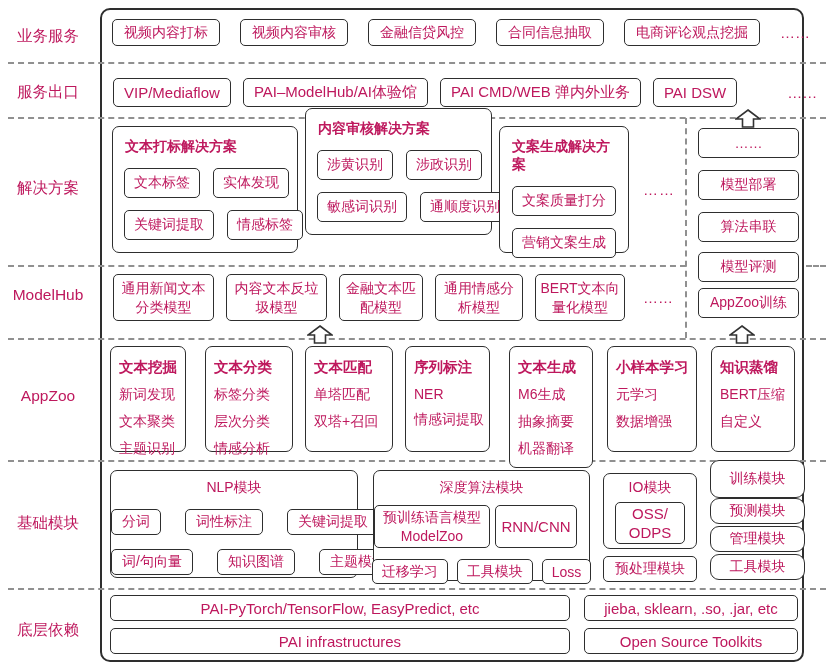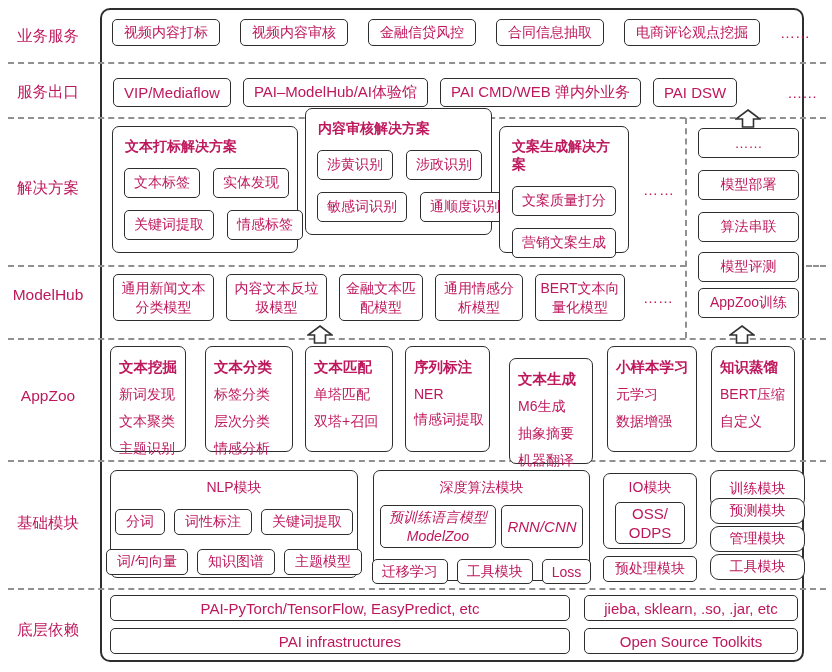--- a/index.html
+++ b/index.html
@@ -22,23 +22,23 @@
   .sol{padding:9px 11px 0 11px;}
   .sol-title{font-weight:700;font-size:14px;margin:2px 0 0 1px;}
   .sol-row{display:flex;gap:13px;margin-top:12px;}
   .sol-row .box{height:30px;padding:0 9px;}
   .ell{position:absolute;font-size:15px;letter-spacing:1px;z-index:2;}
   .up-arrow{position:absolute;z-index:3;}
   .az{padding:8px 7px 0 7px;}
   .az-title{font-weight:700;font-size:14.5px;margin:3px 0 2px 1px;}
   .az-item{font-size:14px;margin-top:9px;margin-left:1px;white-space:nowrap;}
   .grp-title{text-align:center;font-size:14px;margin-top:8px;}
-  .nlp-row{display:flex;justify-content:center;gap:9px;margin-top:12px;}
+  .nlp-row{display:flex;justify-content:flex-start;gap:24px;margin-top:12px;}
   .nlp-row .box{height:26px;padding:0 10px;}
-  .deep-rowA{display:flex;justify-content:center;gap:5px;margin-top:8px;font-style:italic;}
+  .deep-rowA{display:flex;justify-content:flex-start;gap:5px;margin-top:8px;}
   .deep-rowB{display:flex;justify-content:center;gap:9px;margin-top:11px;}
   .deep-rowB .box{height:25px;padding:0 9px;}
   .two-line{flex-direction:column;line-height:19px;}
   .side-box{border-radius:9px;}
   .eng{font-size:15px;}
 </style>
 </head>
 <body>
 
 <div class="canvas">
@@ -155,21 +155,21 @@
   <div class="group az" style="left:305px;top:346px;width:88px;height:106px">
     <div class="az-title">文本匹配</div>
     <div class="az-item">单塔匹配</div>
     <div class="az-item">双塔+召回</div>
   </div>
   <div class="group az" style="left:405px;top:346px;width:85px;height:106px">
     <div class="az-title">序列标注</div>
     <div class="az-item">NER</div>
     <div class="az-item">情感词提取</div>
   </div>
-  <div class="group az" style="left:509px;top:358px;width:84px;height:106px">
+  <div class="group az" style="left:509px;top:346px;width:84px;height:122px">
     <div class="az-title">文本生成</div>
     <div class="az-item">M6生成</div>
     <div class="az-item">抽象摘要</div>
     <div class="az-item">机器翻译</div>
   </div>
   <div class="group az" style="left:607px;top:346px;width:90px;height:106px">
     <div class="az-title">小样本学习</div>
     <div class="az-item">元学习</div>
     <div class="az-item">数据增强</div>
   </div>
@@ -211,21 +211,21 @@
 
   <div class="group" style="left:603px;top:473px;width:94px;height:76px">
     <div class="grp-title" style="margin-top:5px">IO模块</div>
     <div class="box two-line eng" style="width:70px;height:42px;margin:5px auto 0 auto">
       <span>OSS/</span>
       <span>ODPS</span>
     </div>
   </div>
   <div class="box abs" style="left:603px;top:556px;width:94px;height:26px">预处理模块</div>
 
-  <div class="box abs side-box" style="left:710px;top:470px;width:95px;height:38px">训练模块</div>
+  <div class="box abs side-box" style="left:710px;top:460px;width:95px;height:38px">训练模块</div>
   <div class="box abs side-box" style="left:710px;top:498px;width:95px;height:26px">预测模块</div>
   <div class="box abs side-box" style="left:710px;top:526px;width:95px;height:26px">管理模块</div>
   <div class="box abs side-box" style="left:710px;top:554px;width:95px;height:26px">工具模块</div>
 
   <div class="box abs eng" style="left:110px;top:595px;width:460px;height:26px">PAI-PyTorch/TensorFlow, EasyPredict, etc</div>
   <div class="box abs eng" style="left:110px;top:628px;width:460px;height:26px">PAI infrastructures</div>
   <div class="box abs eng" style="left:584px;top:595px;width:214px;height:26px">jieba, sklearn, .so, .jar, etc</div>
   <div class="box abs eng" style="left:584px;top:628px;width:214px;height:26px">Open Source Toolkits</div>
 
 </div>

